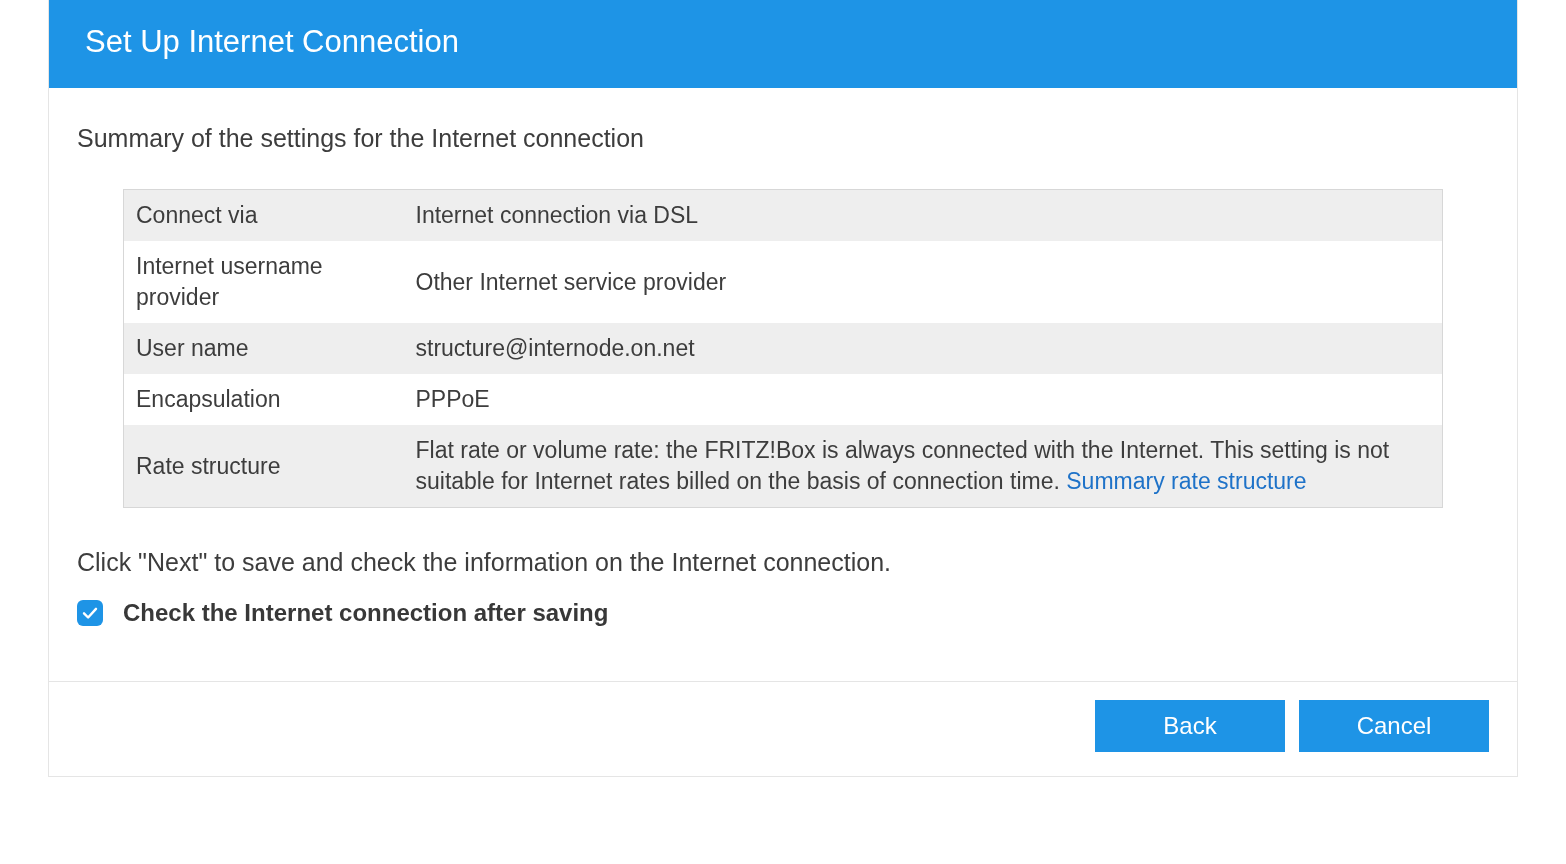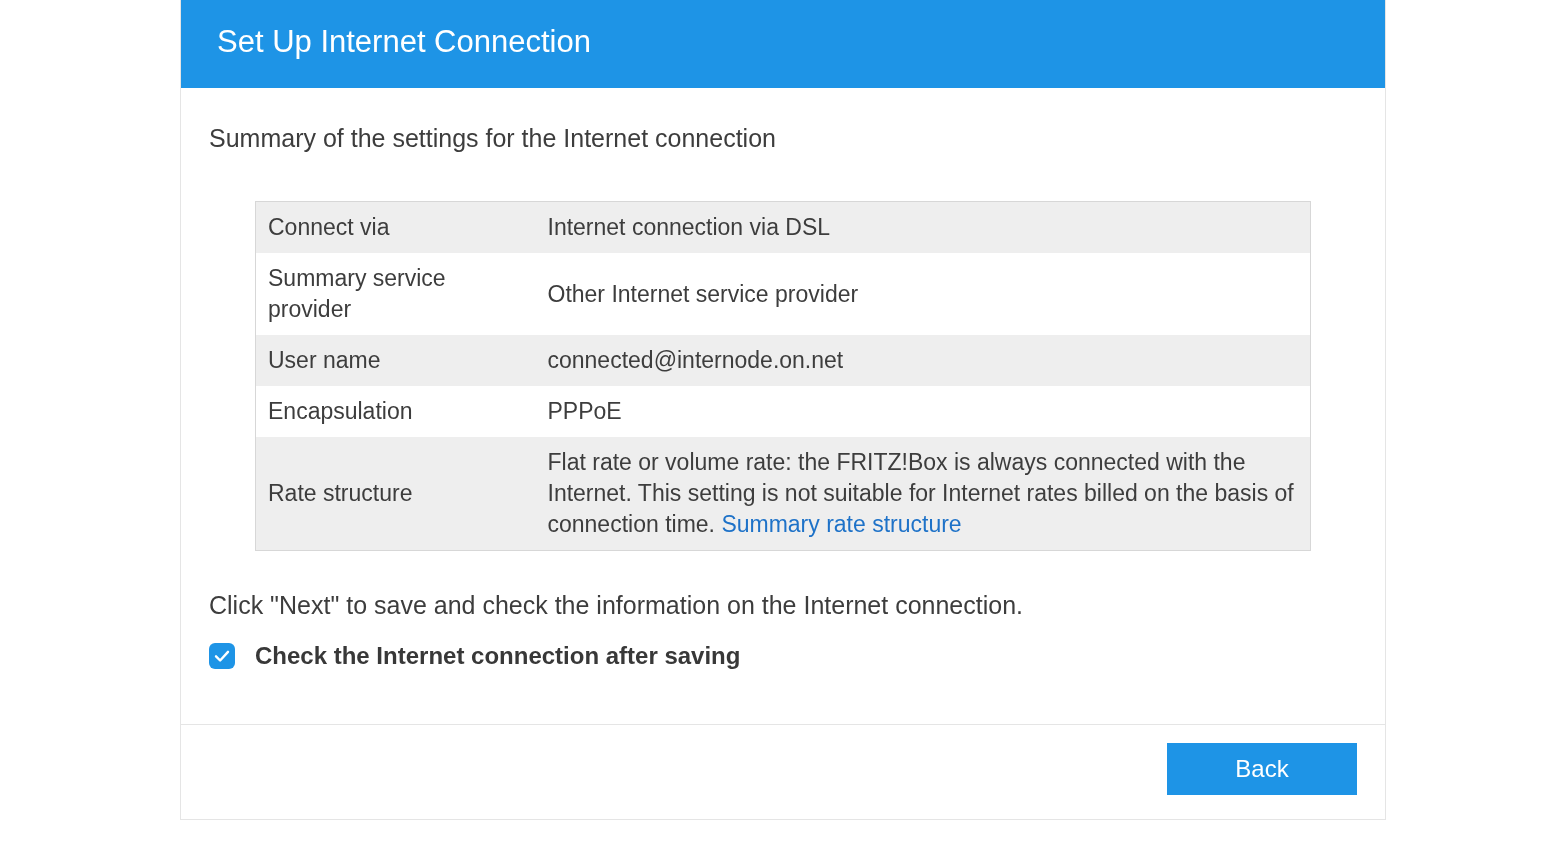--- a/index.html
+++ b/index.html
@@ -3,41 +3,41 @@
 <meta charset="utf-8">
 <style>
   * { box-sizing: border-box; margin: 0; padding: 0; }
   html, body {
     font-family: "Segoe UI", "Helvetica Neue", Arial, sans-serif;
     font-size: 22px;
     color: #383838;
     background: #ffffff;
   }
   .window {
-    width: 1206px;
+    width: 1470px;
     margin: 0 auto;
     border: 1px solid #e5e5e5;
     border-top: none;
     background: #fff;
   }
   .titlebar {
     background: #1e94e6;
     color: #ffffff;
     padding: 24px 36px 28px 36px;
     font-size: 31px;
     font-weight: 400;
   }
   .body {
     padding: 36px 28px 14px 28px;
   }
   .summary-heading {
     font-size: 25px;
     color: #3d3d3d;
     font-weight: 400;
-    margin-bottom: 48px;
+    margin-bottom: 36px;
   }
   .settings-table {
     width: calc(100% - 92px);
     margin-left: 46px;
     border: 1px solid #d7d7d7;
     border-collapse: collapse;
     font-size: 23px;
     color: #3d3d3d;
   }
   .settings-table tr:nth-child(odd) { background: #eeeeee; }
@@ -117,26 +117,26 @@
 
     <div class="summary-heading">Summary of the settings for the Internet connection</div>
 
     <table class="settings-table">
       <tbody>
           <tr>
         <td class="label-cell">Connect via</td>
         <td>Internet connection via DSL</td>
       </tr>
       <tr>
-        <td class="label-cell">Summary service provider</td>
+        <td class="label-cell">Internet username provider</td>
         <td>Other Internet service provider</td>
       </tr>
       <tr>
         <td class="label-cell">User name</td>
-        <td>connected@internode.on.net</td>
+        <td>structure@internode.on.net</td>
       </tr>
       <tr>
         <td class="label-cell">Encapsulation</td>
         <td>PPPoE</td>
       </tr>
       <tr>
         <td class="label-cell">Rate structure</td>
         <td>
           <span>Flat rate or volume rate: the FRITZ!Box is always connected with the Internet. This setting is not suitable for Internet rates billed on the basis of connection time. </span><a class="link">Summary rate structure</a>
         </td>
@@ -152,15 +152,16 @@
           <path d="M4 12.5 L9.5 18 L20 6.5" fill="none" stroke="#ffffff" stroke-width="3.2" stroke-linecap="round" stroke-linejoin="round"></path>
         </svg>
       </span>
       <span class="checkbox-label">Check the Internet connection after saving</span>
     </div>
 
   </div>
 
   <div class="footer">
     <button class="btn">Back</button>
+    <button class="btn">Cancel</button>
   </div>
 
 </div>
 
 </body></html>

